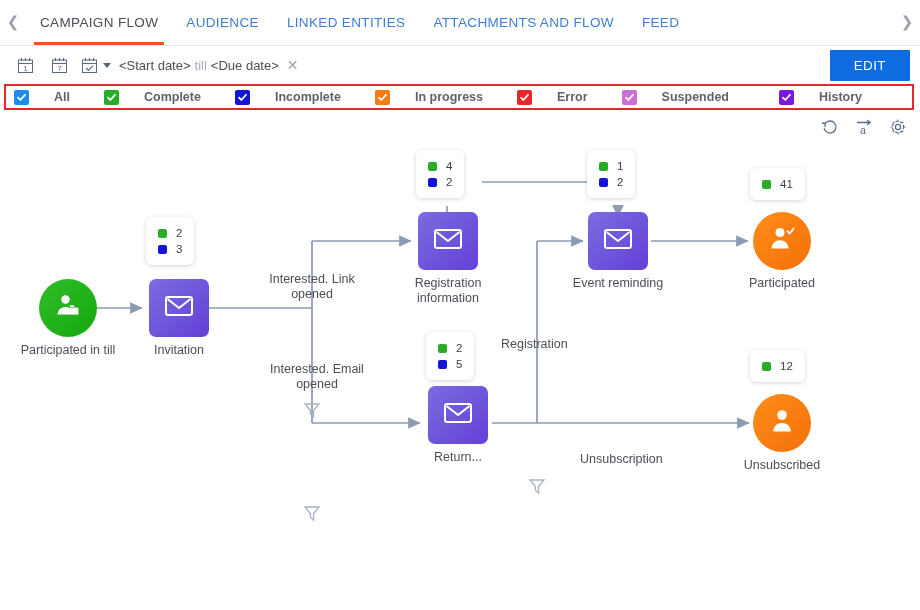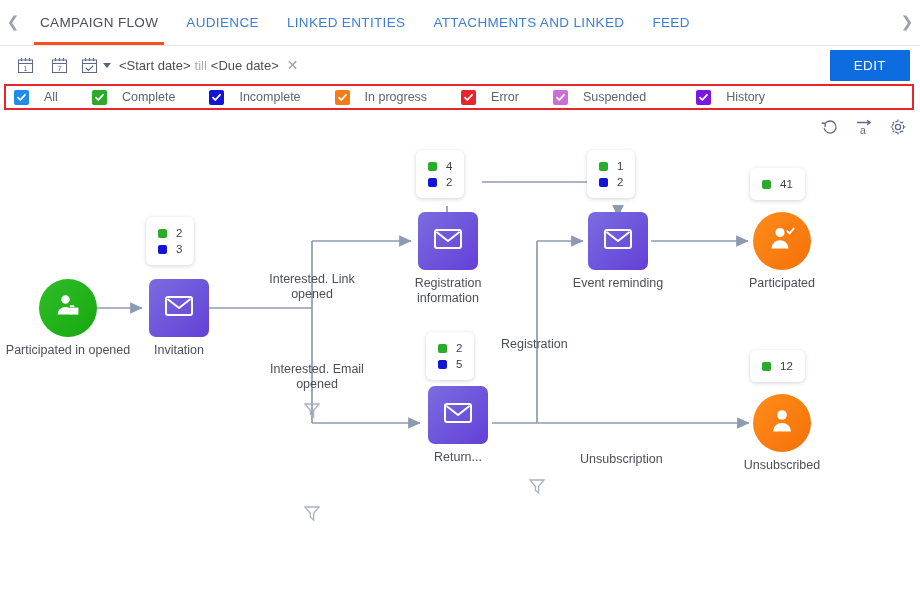--- a/index.html
+++ b/index.html
@@ -70,22 +70,22 @@
   }
 
   
   .statusbar {
     margin:0 6px 0 4px; height:26px;
     border:2px solid #e8252a;
     display:flex; align-items:center;
     padding:0 8px;
   }
   .stitem {
-    display:flex; align-items:center; gap:15px;
-    margin-right:34px; cursor:pointer; white-space:nowrap;
+    display:flex; align-items:center; gap:25px;
+    margin-right:34px; cursor:pointer; white-space:nowrap;font-weight:bold;
   }
   .stitem:last-child { margin-right:0;padding-left:16px; }
   .cbx {
     width:15px; height:15px; border-radius:2px;
     display:flex; align-items:center; justify-content:center;
     flex:none;
   }
   .cbx svg { display:block; }
   .stlabel { font-size:12.5px; color:#5d646e; }
 
@@ -151,21 +151,21 @@
     <div class="tab active">
         <span>CAMPAIGN FLOW</span>
       </div>
     <div class="tab">
         <span>AUDIENCE</span>
       </div>
     <div class="tab">
         <span>LINKED ENTITIES</span>
       </div>
     <div class="tab">
-        <span>ATTACHMENTS AND LINKED</span>
+        <span>ATTACHMENTS AND FLOW</span>
       </div>
     <div class="tab">
         <span>FEED</span>
       </div>
   </div>
   <div class="chev chev-r">❯</div>
 </div>
 
 <div class="toolbar">
 
@@ -356,21 +356,21 @@
     <div class="circle green">
       <span>
         <svg width="32" height="32" viewBox="0 0 32 32" fill="#fff">
           <circle cx="13.5" cy="9.5" r="4.2"></circle>
           <path d="M5.6 24.5c0-4.6 3.6-7.6 7.9-7.6 2.0 0 3.8.6 5.2 1.7v5.9Z"></path>
           <path d="M17.8 17.6h8.6v7.0h-8.6Z"></path>
           <path d="M17.8 15.3h4.0l.9 1.6h-4.9Z"></path>
         </svg>
       </span>
     </div>
-    <div class="nlabel">Participated in opened</div>
+    <div class="nlabel">Participated in till</div>
   </div>
 
   <div class="card" style="left:146px; top:73px;">
     <div class="crow">
       <span class="dot" style="background:#2aab2a"></span>
       <span>2</span>
     </div>
     <div class="crow">
       <span class="dot" style="background:#1414d6"></span>
       <span>3</span>

